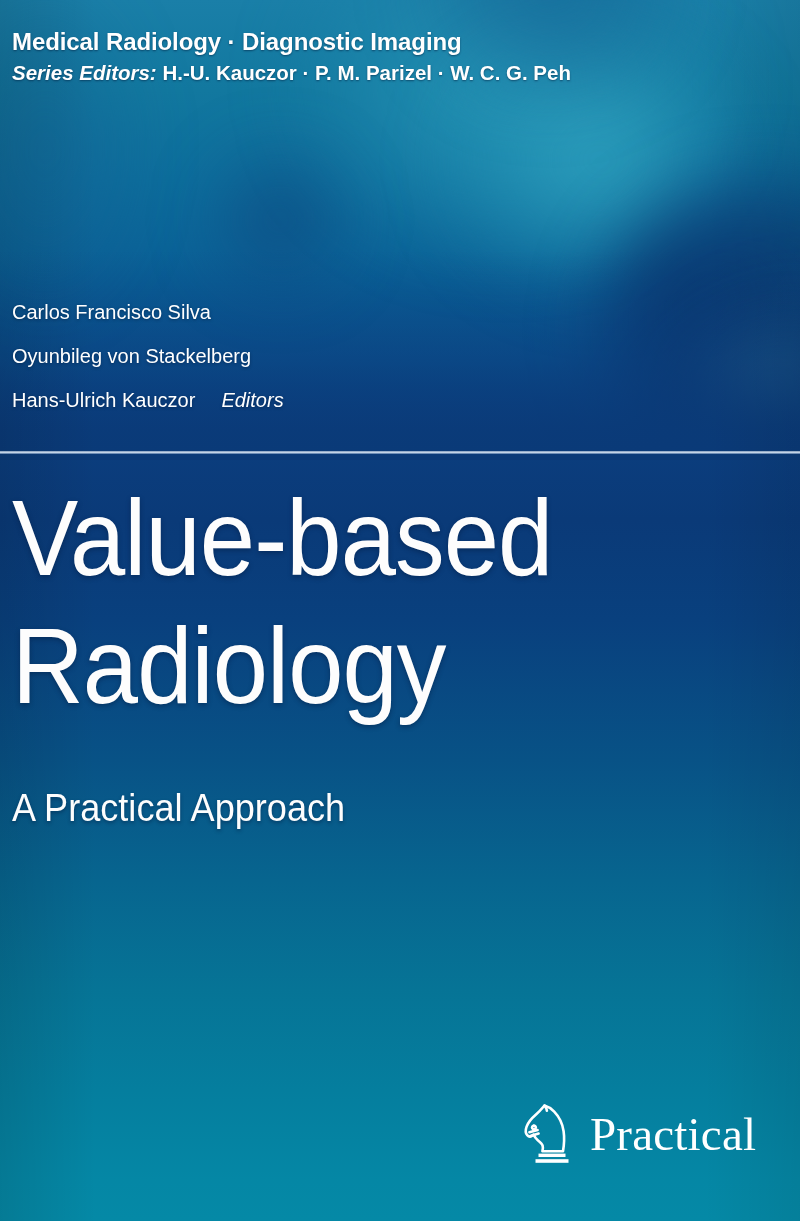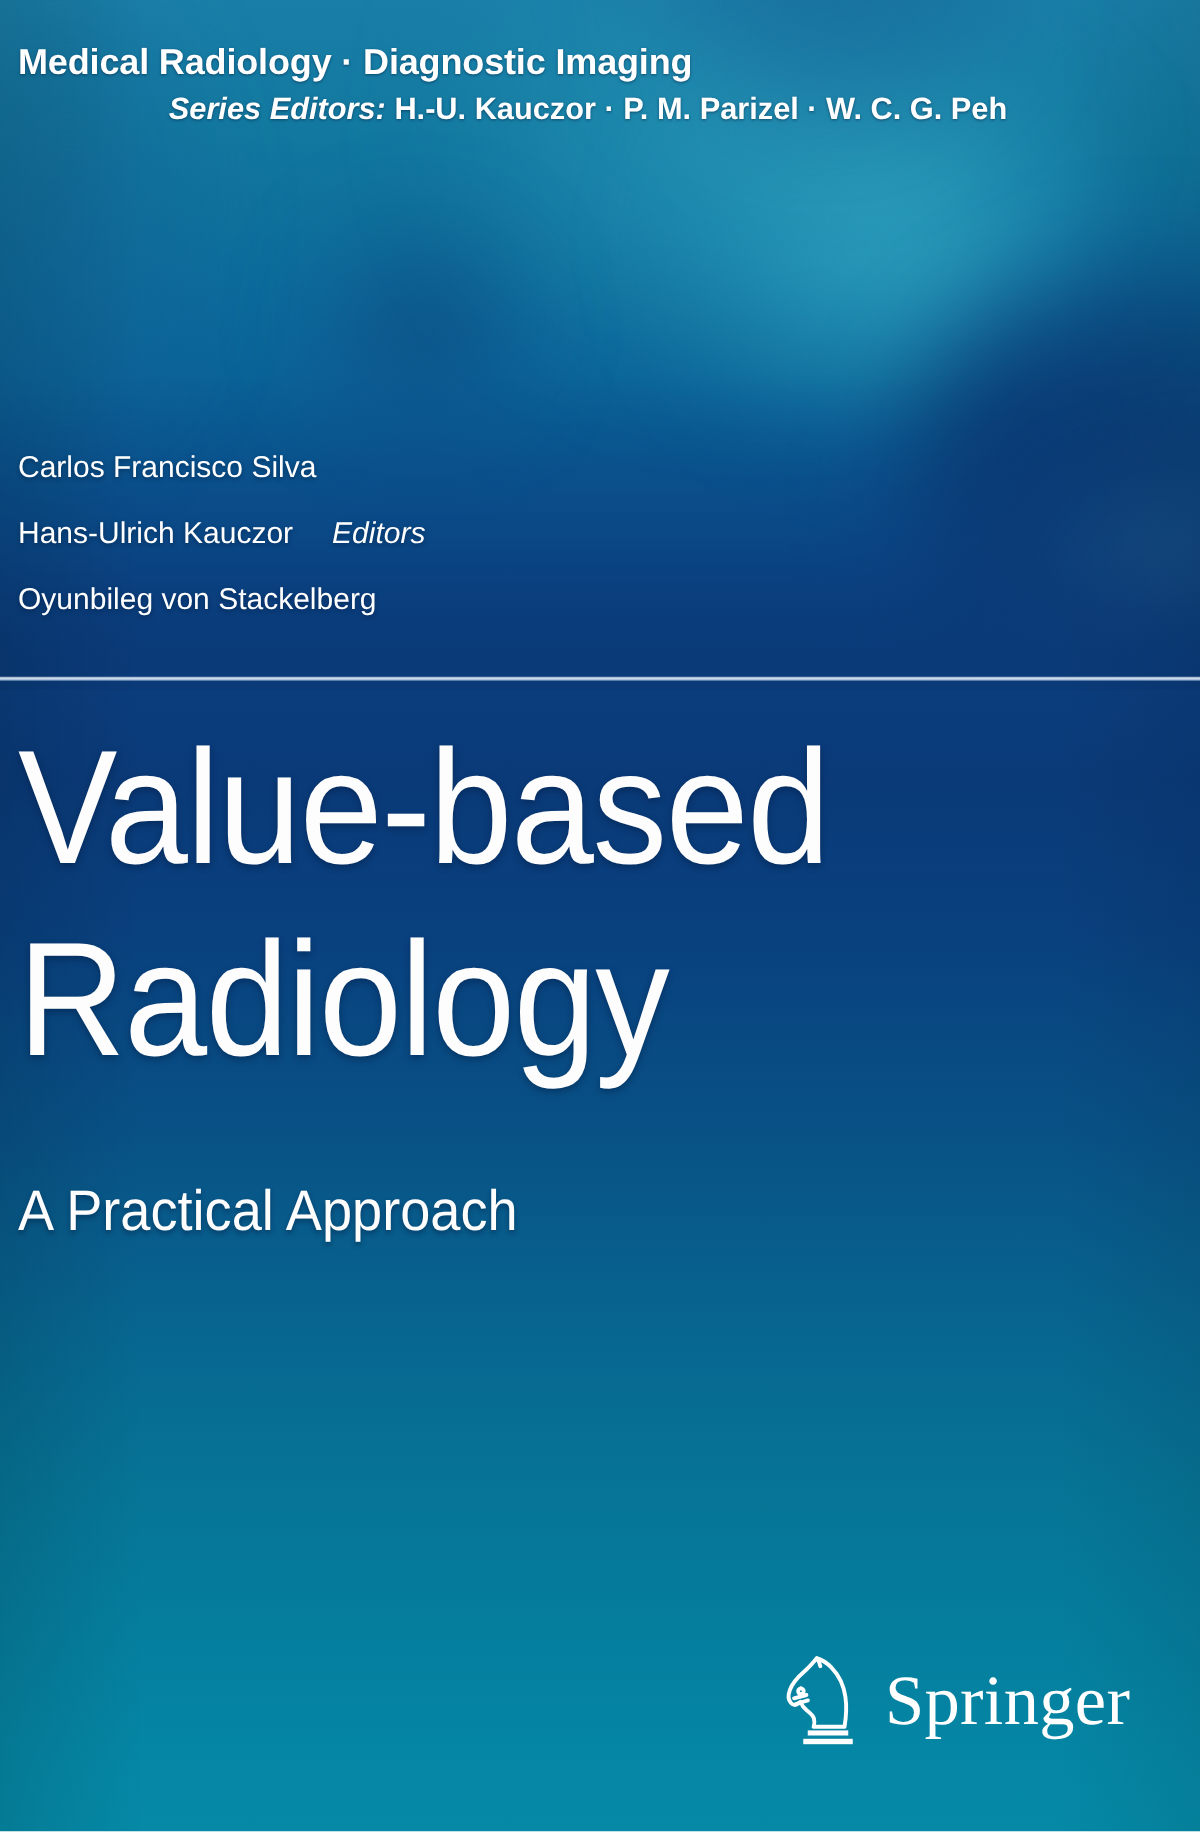--- a/index.html
+++ b/index.html
@@ -124,21 +124,20 @@
     text-shadow: 0 1px 2px rgba(0,30,60,0.55);
   }
   .series-editors {
     font-size: 20.5px;
     font-weight: bold;
     color: #ffffff;
     line-height: 28px;
     margin-top: 3px;
     white-space: nowrap;
     text-shadow: 0 1px 2px rgba(0,30,60,0.55);
-    text-align: center;
   }
   .series-editors .lbl {
     font-style: italic;
     font-weight: bold;
   }
 
   
   .editors {
     position: absolute;
     left: 12px;
@@ -254,24 +253,24 @@
       <span class="lbl">Series Editors:</span>
       <span>H.-U. Kauczor · P. M. Parizel · W. C. G. Peh</span>
     </div>
   </div>
 
   <div class="editors">
     <div class="editor-line">
       <span>Carlos Francisco Silva</span>
     </div>
     <div class="editor-line">
-      <span>Hans-Ulrich Kauczor</span><span class="role">Editors</span>
+      <span>Oyunbileg von Stackelberg</span>
     </div>
     <div class="editor-line">
-      <span>Oyunbileg von Stackelberg</span>
+      <span>Hans-Ulrich Kauczor</span><span class="role">Editors</span>
     </div>
   </div>
 
   <div class="divider"></div>
 
   <div class="title-block">
     <div class="title-line">Value-based</div>
     <div class="title-line">Radiology</div>
   </div>
 
@@ -287,16 +286,16 @@
                  C43.2 44.2 43.6 38.2 42.6 31.2 C41.6 24.2 38.6 17.2 33.2 11.6
                  C30.6 8.9 27.4 6.6 23.5 5.5 Z"></path>
         <path d="M23.5 5.5 C24.8 7.2 25.6 9.0 25.9 10.8"></path>
         <path d="M12.9 25.6 a1.9 1.9 0 1 0 0.1 0"></path>
         <path d="M8.4 32.2 L16.6 30.0"></path>
         <path d="M9.4 36.0 L17.6 33.6"></path>
       </g>
       <rect x="17.5" y="53.6" width="27" height="3.4" fill="#ffffff"></rect>
       <rect x="14.5" y="59.2" width="33" height="3.6" fill="#ffffff"></rect>
     </svg>
-    <div class="springer-word">Springer</div>
+    <div class="springer-word">Practical</div>
   </div>
 
 </div>
 
 </body></html>

